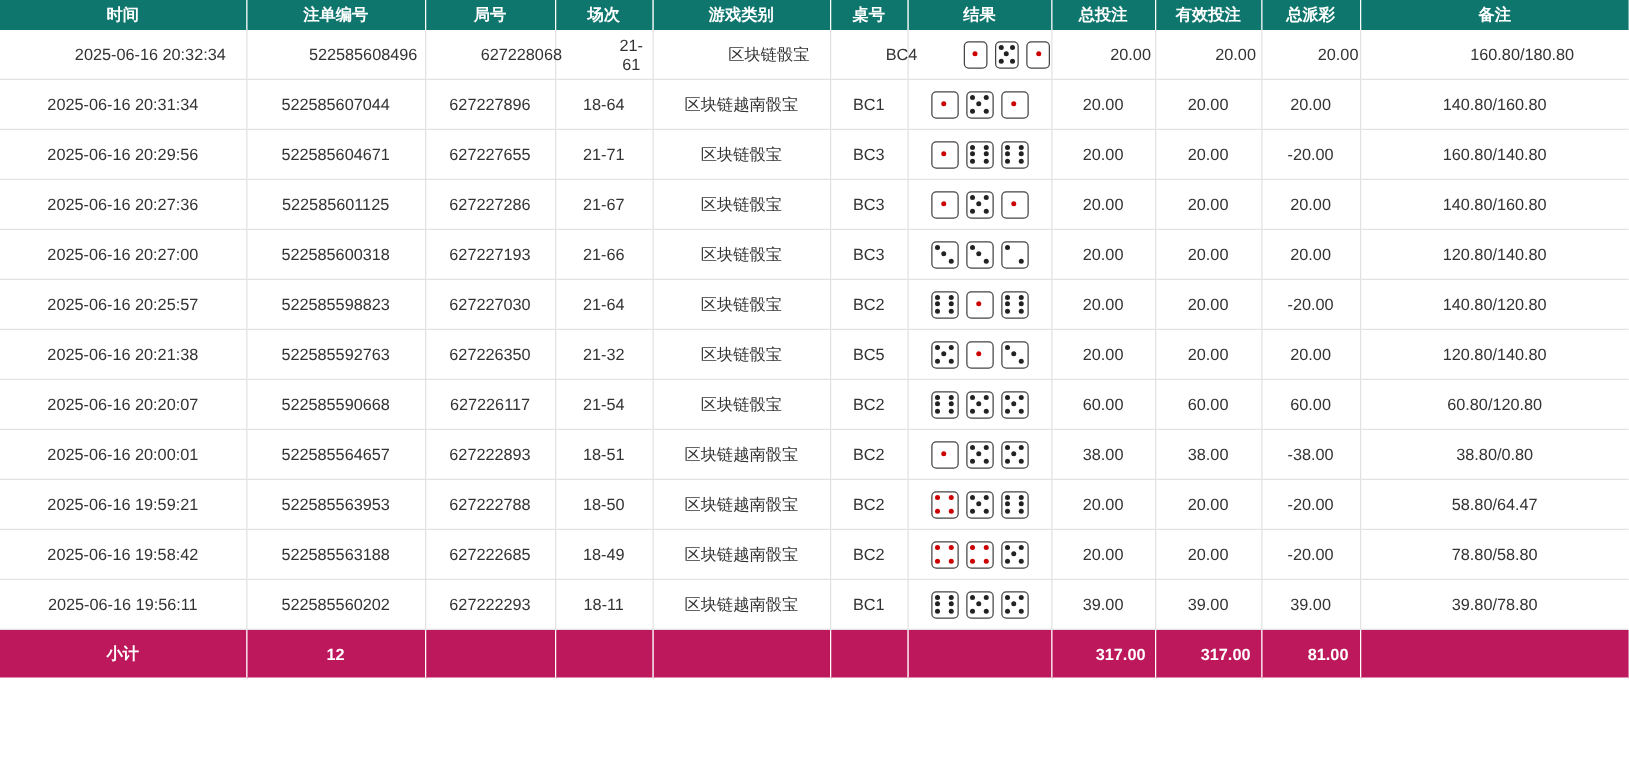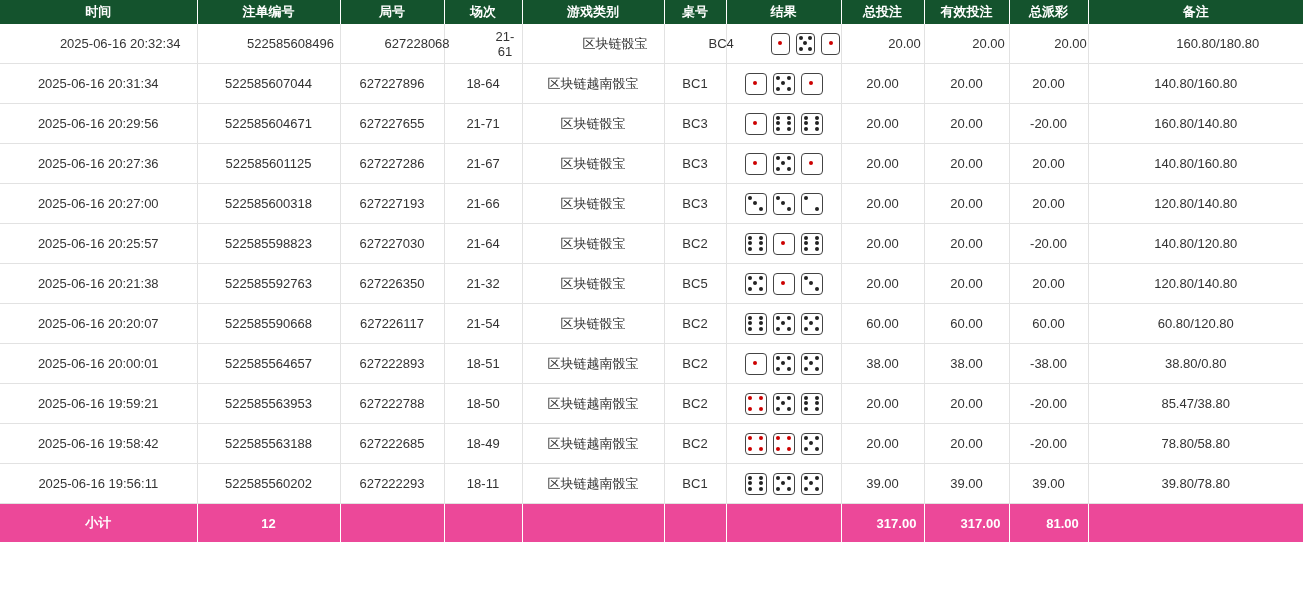--- a/index.html
+++ b/index.html
@@ -12,21 +12,21 @@
     height: 610px;
     font-family: "Liberation Sans", sans-serif;
     overflow: hidden;
   }
   table.bet-table {
     border-collapse: collapse;
     width: 1303px;
     table-layout: fixed;
   }
   table.bet-table th {
-    background: #14532d;
+    background: #0f766e;
     color: #ffffff;
     font-size: 13px;
     font-weight: bold;
     height: 24px;
     border-right: 1px solid #ffffff;
     text-align: center;
     vertical-align: middle;
     padding: 0;
   }
   table.bet-table th:last-child { border-right: none; }
@@ -84,21 +84,21 @@
     height: 4px;
     border-radius: 50%;
     background: #222;
     align-self: center;
     justify-self: center;
   }
   .die .pip.red { background: #cc0000; }
   .die .pip.blank { background: transparent; }
 
   tr.summary-row td {
-    background: #ec4899;
+    background: #be185d;
     color: #ffffff;
     font-size: 13px;
     font-weight: bold;
     height: 38px;
     border-bottom: 2px solid #ffffff;
     border-right: 1px solid #ffffff;
   }
   tr.summary-row td.num {
     color: #ffffff;
     font-weight: bold;
@@ -620,21 +620,21 @@
               <span class="pip"></span>
               <span class="pip"></span>
               <span class="pip blank"></span>
               <span class="pip"></span>
             </span>
           </div>
         </td>
         <td class="bet-amount">20.00</td>
         <td>20.00</td>
         <td class="payout-neg">-20.00</td>
-        <td>85.47/38.80</td>
+        <td>58.80/64.47</td>
       </tr>
       <tr class="data-row">
         <td>2025-06-16 19:58:42</td>
         <td>522585563188</td>
         <td>627222685</td>
         <td>18-49</td>
         <td>区块链越南骰宝</td>
         <td>BC2</td>
         <td>
           <div class="dice-cell">

